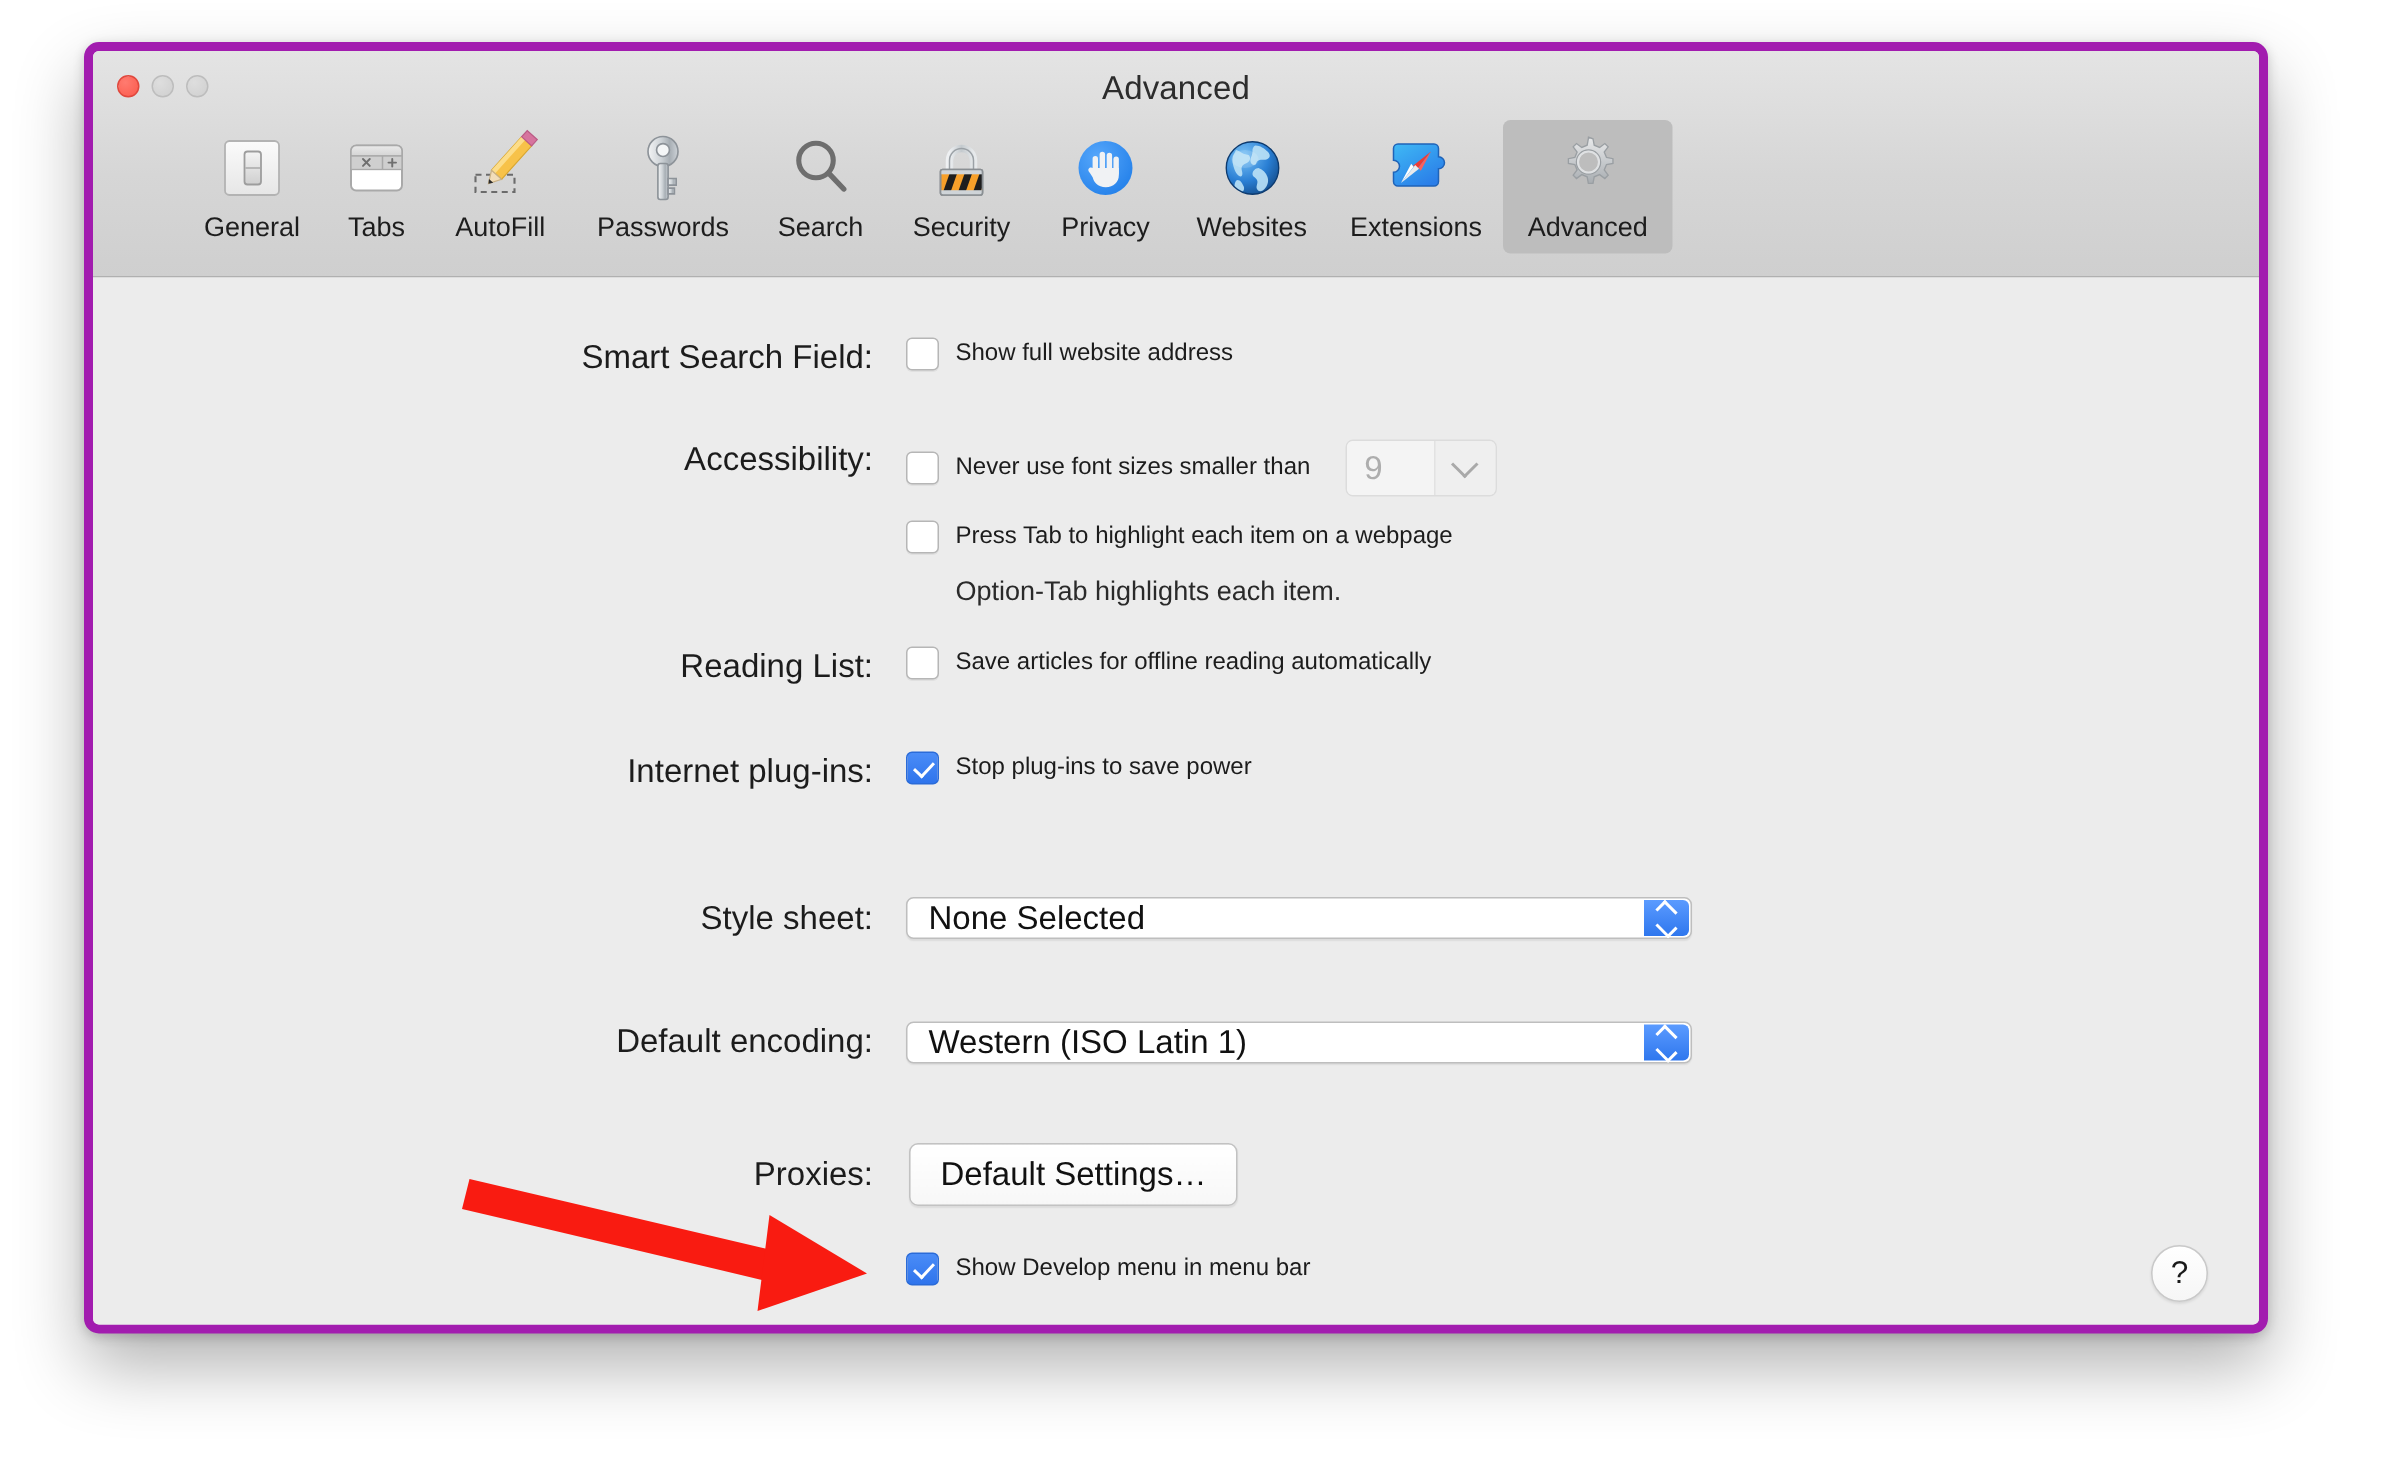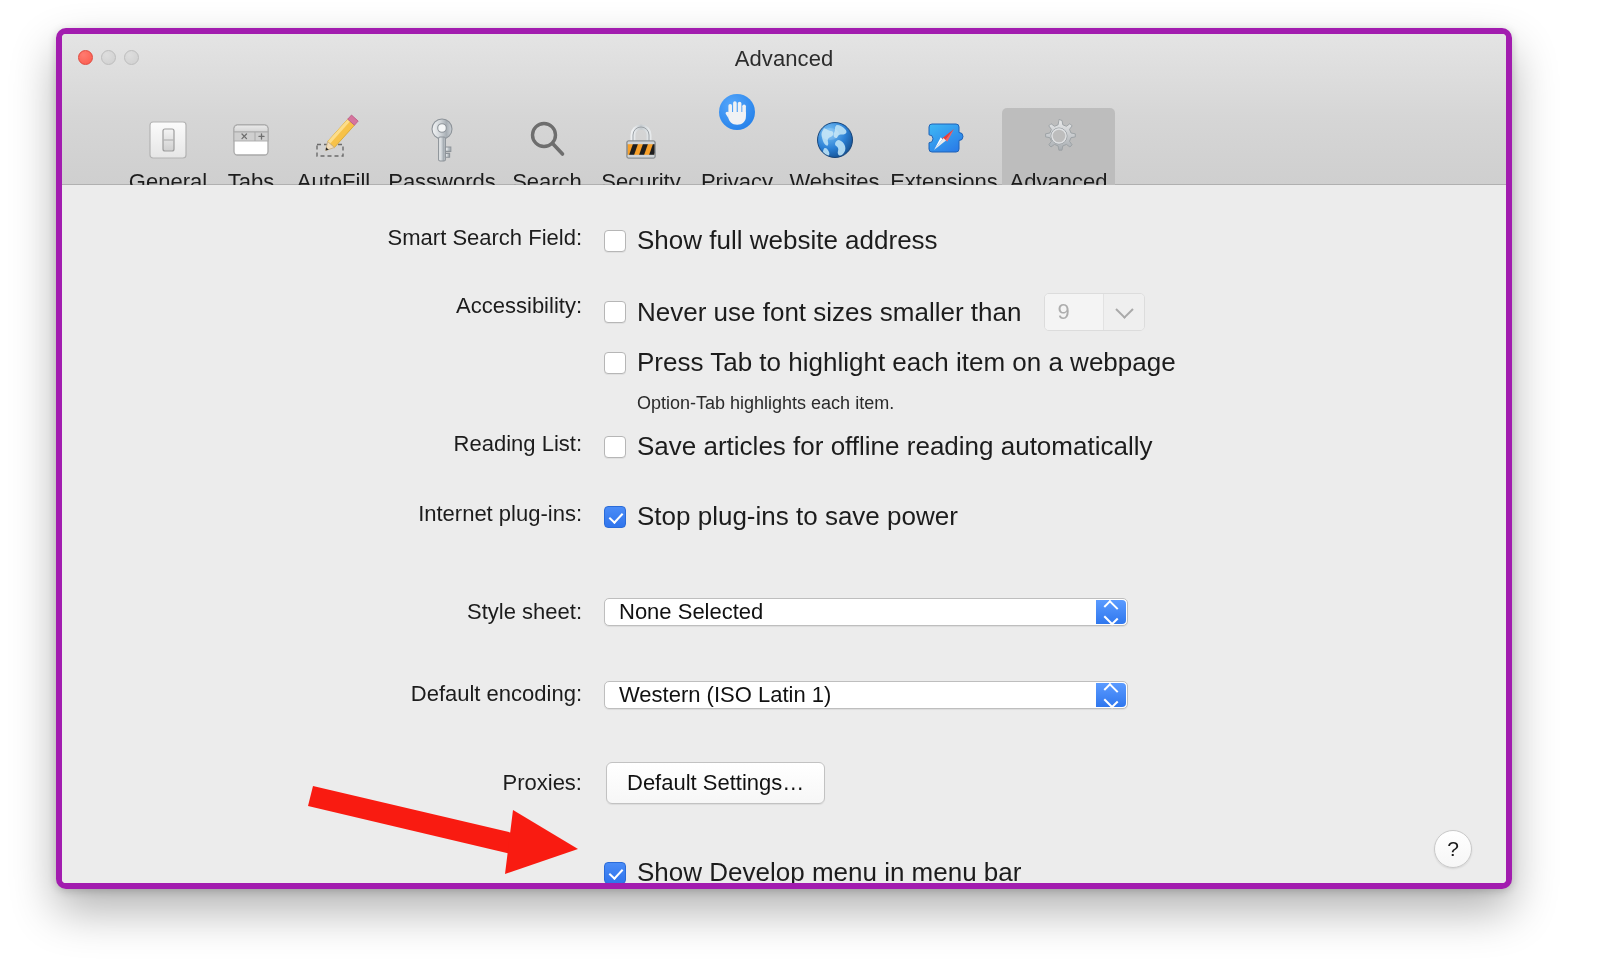--- a/index.html
+++ b/index.html
@@ -83,32 +83,32 @@
   }
   .tab.selected { background: #bdbdbd; }
   .tab .ticon {
     height: 52px;
     display: flex;
     align-items: center;
     justify-content: center;
   }
   .tab .tlabel {
     margin-top: 3px;
-    font-size: 22px;
+    font-size: 18px;
     color: #1d1d1d;
     white-space: nowrap;
   }
   
   .tab.w-general { width: 96px; }
   .tab.w-tabs { width: 70px; }
   .tab.w-autofill { width: 95px; }
   .tab.w-passwords { width: 122px; }
   .tab.w-search { width: 88px; }
   .tab.w-security { width: 100px; }
-  .tab.w-privacy { width: 92px; gap: 28px; }
+  .tab.w-privacy { width: 92px; }
   .tab.w-websites { width: 103px; }
   .tab.w-extensions { width: 116px; }
   .tab.w-advanced { width: 113px; }
 
   
   #content {
     position: relative;
     height: 709px;
     background: #ececec;
   }
@@ -154,21 +154,21 @@
     position: absolute;
     left: 7px;
     top: 3px;
     width: 6px;
     height: 11px;
     border: solid #ffffff;
     border-width: 0 2.4px 2.4px 0;
     transform: rotate(43deg);
   }
   .cblabel {
-    font-size: 26px;
+    font-size: 16px;
     color: #1c1c1c;
     white-space: nowrap;
   }
 
   .hint {
     font-size: 18px;
     color: #2a2a2a;
     white-space: nowrap;
   }
 
@@ -596,21 +596,21 @@
             <div class="arr-dn"></div>
         </div>
       </div>
     </div>
 
     <div class="row" style="left:0; top:577px; align-items:center;">
       <div class="rowlabel" style="width:520px;">Proxies:</div>
       <div class="pushbtn" style="margin-left:24px;">Default Settings…</div>
     </div>
 
-    <div class="row" style="left:0; top:672px;">
+    <div class="row" style="left:0; top:650px;">
       <div style="width:520px;"></div>
       <div class="cbwrap" style="margin-left:22px;">
         <div class="cbox on"></div>
         <div class="cblabel">Show Develop menu in menu bar</div>
       </div>
     </div>
 
     <div id="help-button">?</div>
 
   </div>

